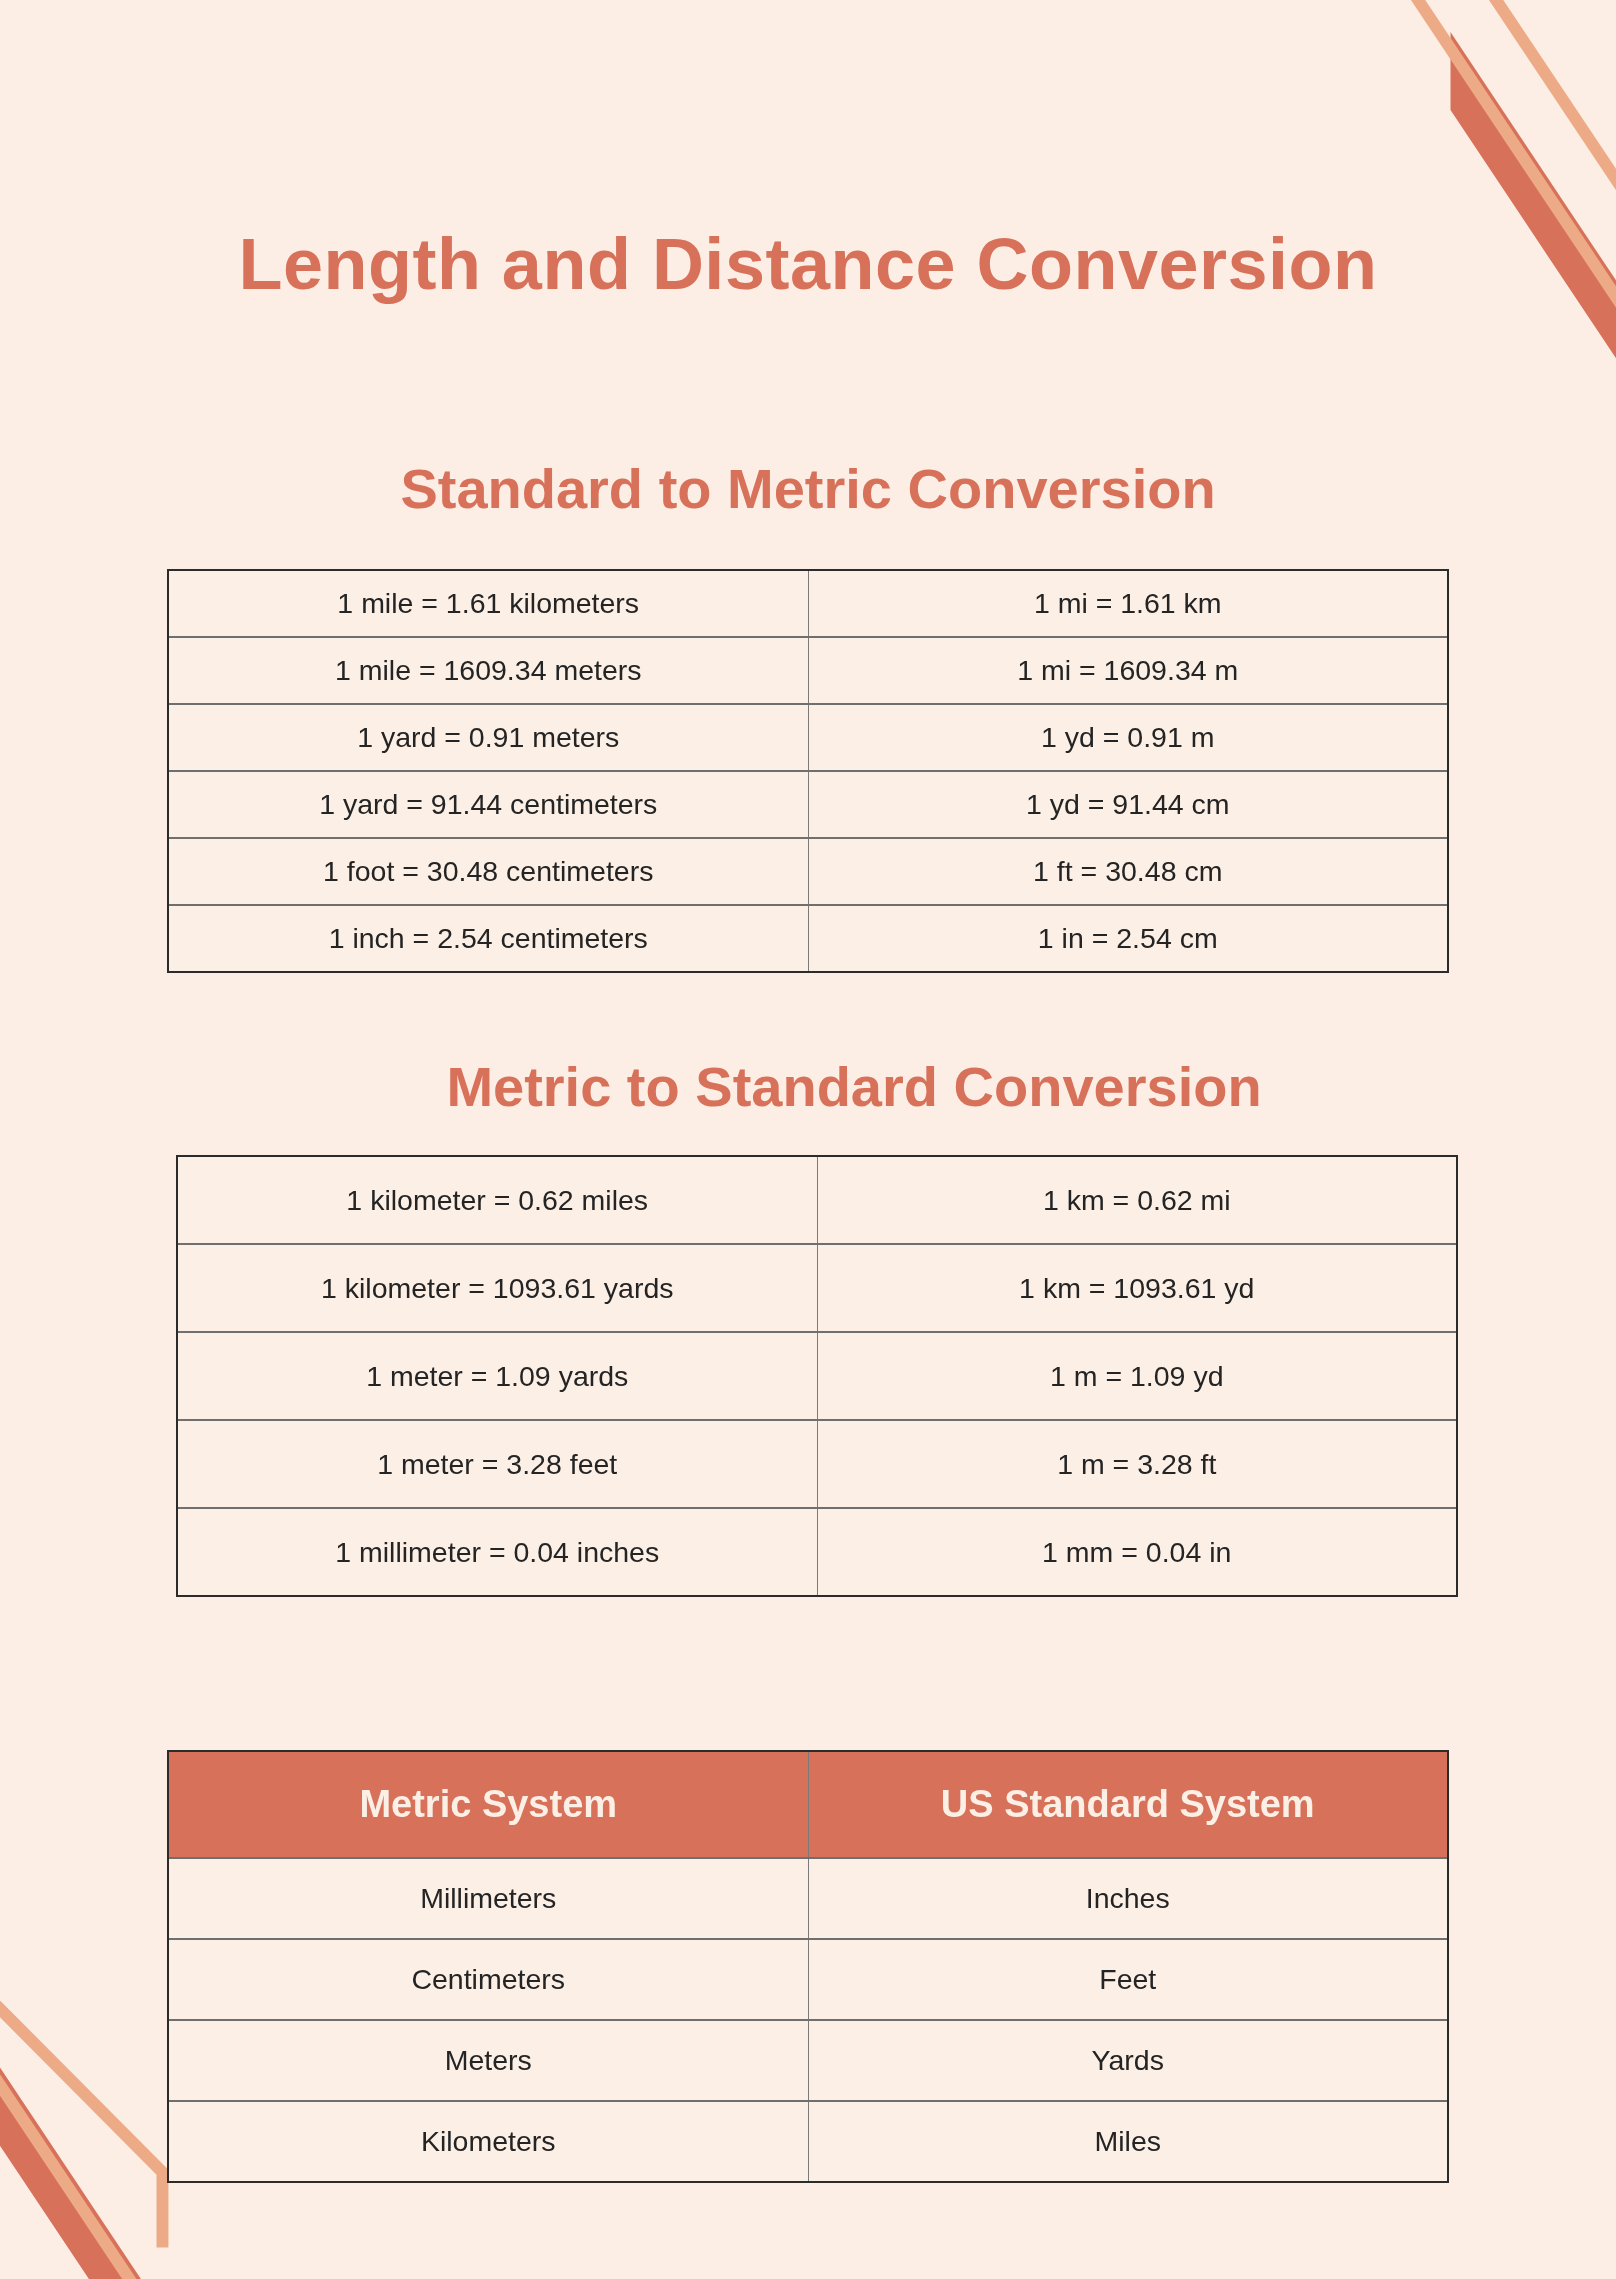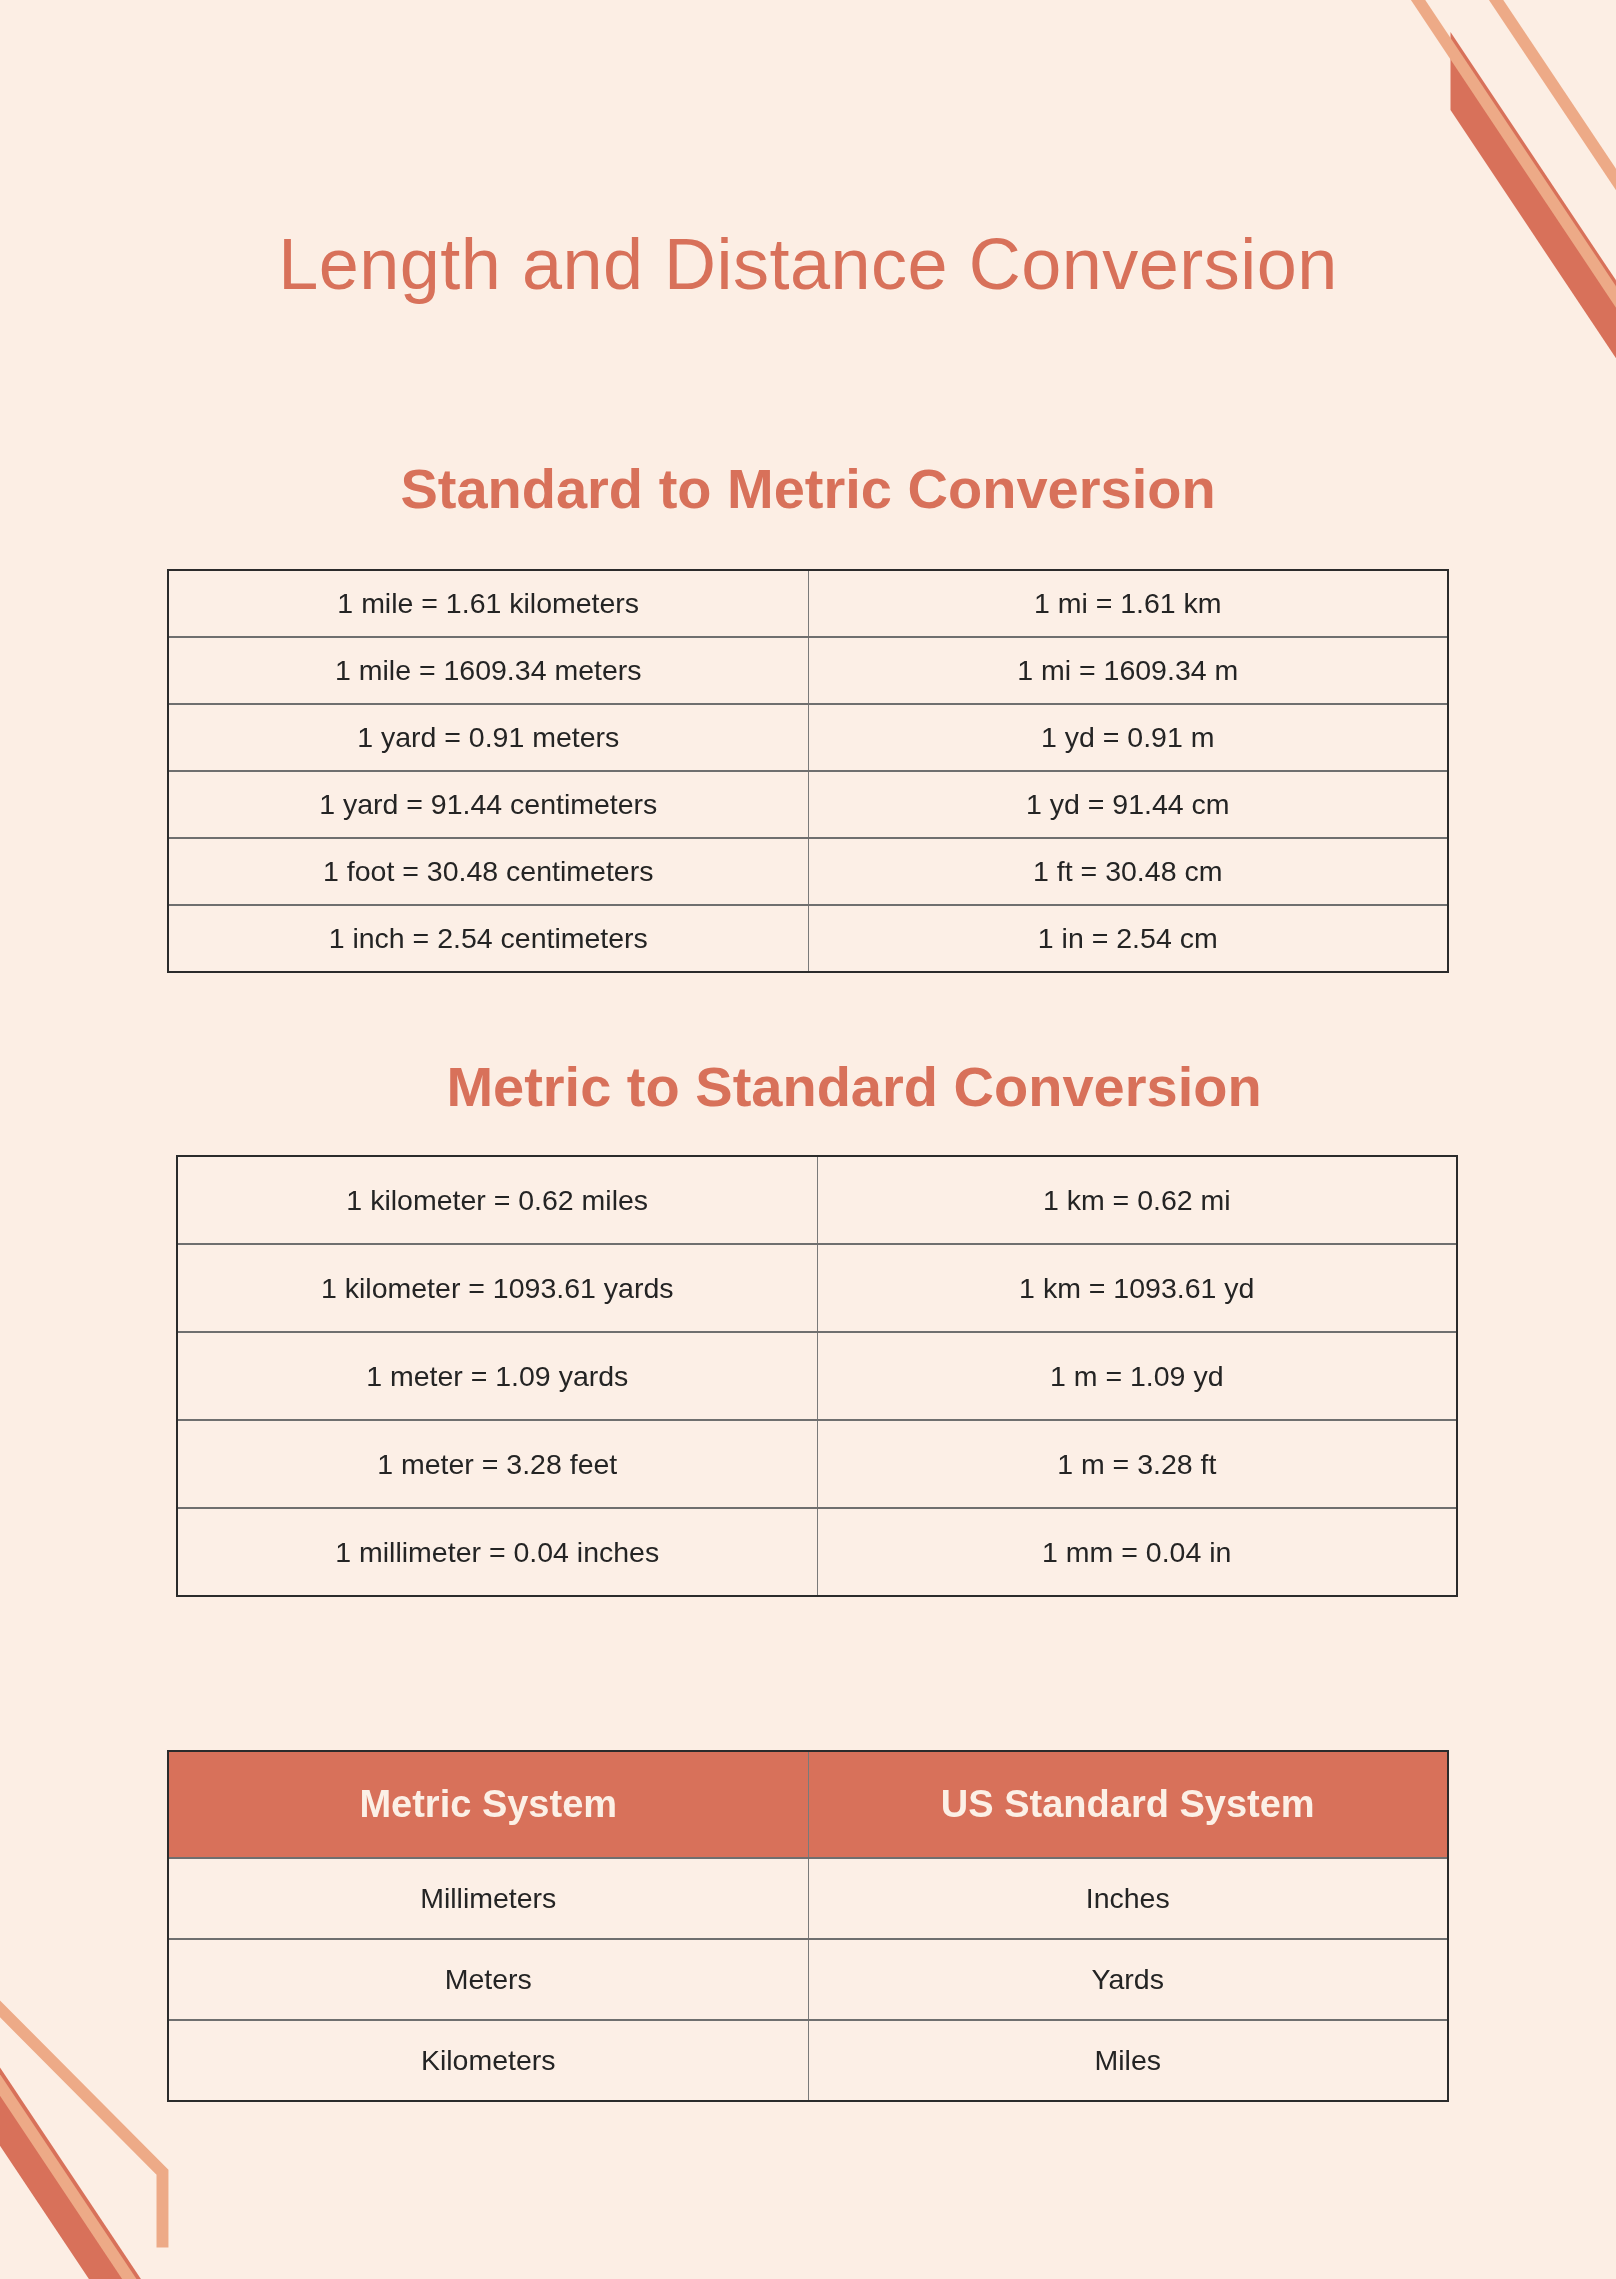--- a/index.html
+++ b/index.html
@@ -15,21 +15,21 @@
   .corner-svg.tr{top:0;right:0;}
   .corner-svg.bl{bottom:0;left:0;}
   .band{fill:#d8715a;}
   .stripe{stroke:#edaa87;stroke-width:13;fill:none;}
 
   .page-title{
     position:absolute;
     top:223px;left:0;width:100%;
     text-align:center;
     font-size:72px;
-    font-weight:400;
+    font-weight:700;
     letter-spacing:0.5px;
     color:#d8715a;
     margin:0;
   }
   .section-heading{
     position:absolute;
     left:0;width:100%;
     text-align:center;
     font-size:56px;
     font-weight:700;
@@ -162,20 +162,24 @@
         <th>Metric System</th>
         <th>US Standard System</th>
       </tr>
     </thead>
     <tbody>
       <tr>
         <td>Millimeters</td>
         <td>Inches</td>
       </tr>
       <tr>
+        <td>Centimeters</td>
+        <td>Feet</td>
+      </tr>
+      <tr>
         <td>Meters</td>
         <td>Yards</td>
       </tr>
       <tr>
         <td>Kilometers</td>
         <td>Miles</td>
       </tr>
     </tbody>
   </table>
 </div>

